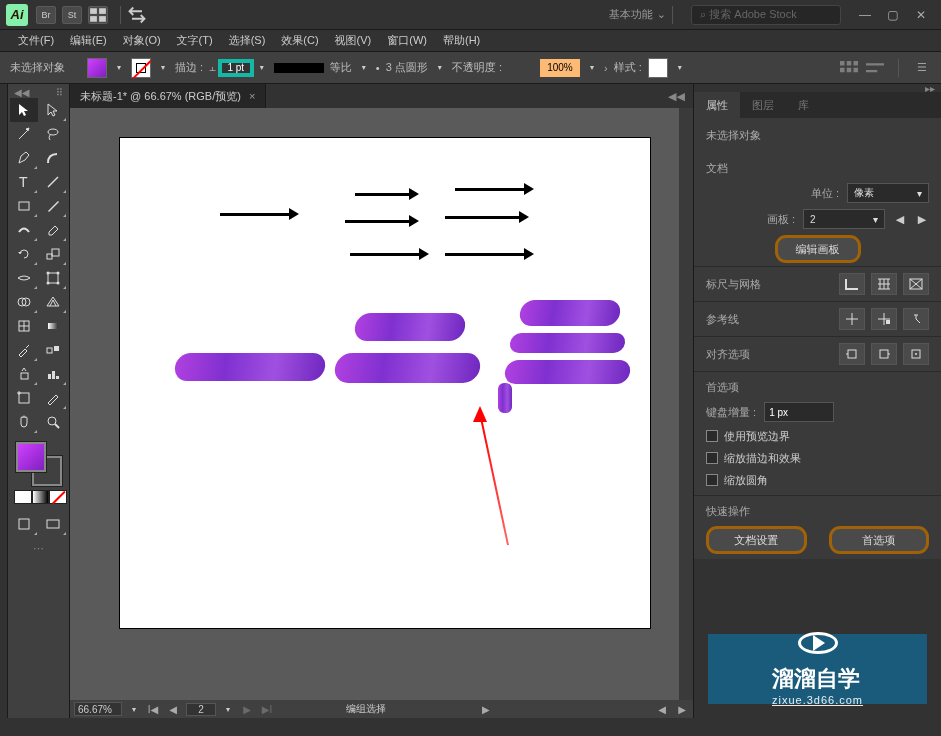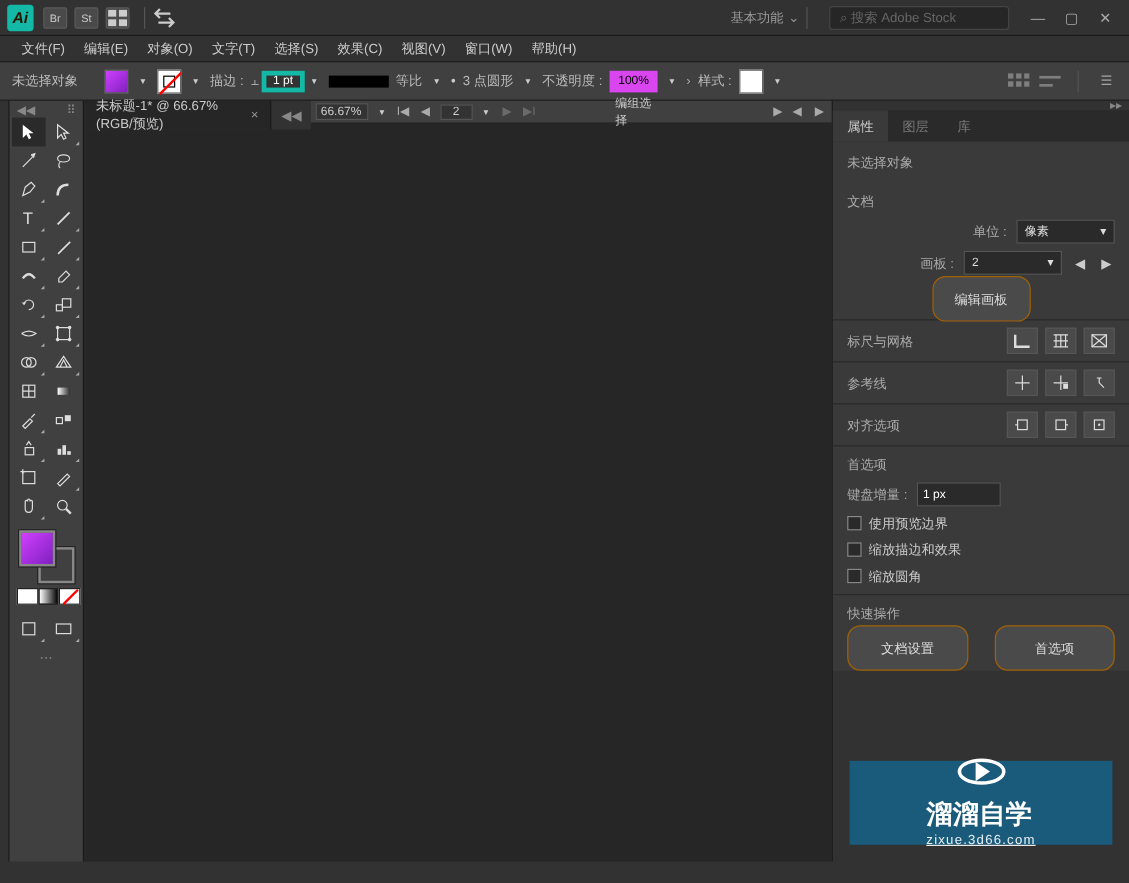--- a/index.html
+++ b/index.html
@@ -1,35 +1,35 @@
 <!DOCTYPE html>
 <html><head>
 <meta charset="utf-8">
 <style>
 * { margin: 0; padding: 0; box-sizing: border-box; font-family: "Microsoft YaHei", Arial, sans-serif; }
 body { background: #323232; color: #ccc; font-size: 11px; width: 941px; height: 736px; overflow: hidden; position: relative; }
 .titlebar { height: 30px; background: #323232; display: flex; align-items: center; padding: 0 6px; border-bottom: 1px solid #1a1a1a; }
-.ai-logo { width: 22px; height: 22px; background: #14b8a6; color: #2a1500; font-weight: bold; font-size: 13px; display: flex; align-items: center; justify-content: center; border-radius: 3px; margin-right: 8px; font-style: italic; }
+.ai-logo { width: 22px; height: 22px; background: #86efac; color: #2a1500; font-weight: bold; font-size: 13px; display: flex; align-items: center; justify-content: center; border-radius: 3px; margin-right: 8px; font-style: italic; }
 .titlebar-icon { width: 20px; height: 18px; background: #4a4a4a; border: 1px solid #5a5a5a; margin-right: 6px; display: flex; align-items: center; justify-content: center; font-size: 9px; color: #ccc; border-radius: 2px; }
 .titlebar-sep { width: 1px; height: 18px; background: #555; margin: 0 6px; }
 .titlebar-dd { display: flex; align-items: center; margin-left: auto; color: #999; }
 .titlebar-dd .dd-label { margin-right: 4px; }
 .search-stock { display: flex; align-items: center; background: #262626; border: 1px solid #444; border-radius: 3px; padding: 2px 8px; margin-left: 12px; color: #666; width: 150px; height: 20px; }
 .win-controls { display: flex; margin-left: 10px; }
 .win-btn { width: 28px; height: 22px; display: flex; align-items: center; justify-content: center; color: #aaa; font-size: 12px; }
 .menubar { height: 22px; background: #323232; display: flex; align-items: center; padding: 0 10px; border-bottom: 1px solid #1a1a1a; }
 .menu-item { padding: 0 8px; cursor: default; }
 .optbar { height: 32px; background: #404040; display: flex; align-items: center; padding: 0 10px; border-bottom: 1px solid #1a1a1a; gap: 6px; }
 .opt-label { color: #bbb; }
 .swatch { width: 20px; height: 20px; border: 1px solid #666; }
 .mini-dd { width: 12px; display: flex; align-items: center; justify-content: center; color: #ccc; font-size: 8px; }
 .stroke-width { display: flex; align-items: center; gap: 2px; }
 .num-input { width: 36px; height: 18px; background: #333; border: 4px solid #14b8a6; color: #fff; text-align: center; font-size: 10px; }
 .stroke-sample { width: 50px; height: 10px; background: #000; }
-.opacity-box { width: 40px; height: 18px; background: #d946ef; color: #000; text-align: center; display: flex; align-items: center; justify-content: center; font-size: 10px; }
+.opacity-box { width: 40px; height: 18px; background: #fdba74; color: #000; text-align: center; display: flex; align-items: center; justify-content: center; font-size: 10px; margin-left: 32px; }
 .style-swatch { width: 20px; height: 20px; background: #fff; border: 1px solid #666; }
 .opt-right { margin-left: auto; display: flex; gap: 8px; align-items: center; }
 .opt-icon { width: 18px; height: 14px; opacity: 0.7; display: flex; align-items: center; justify-content: center; }
 .workspace { display: flex; height: calc(100% - 84px - 18px); }
 .toolpanel { width: 8px; background: #323232; border-right: 1px solid #1a1a1a; }
 .toolbar { width: 62px; background: #404040; border-right: 1px solid #1a1a1a; display: flex; flex-direction: column; padding: 2px; }
 .tool-handle { height: 12px; display: flex; align-items: center; justify-content: space-between; padding: 0 4px; color: #888; font-size: 10px; }
 .tool-grid { display: grid; grid-template-columns: 1fr 1fr; gap: 0; }
 .tool { width: 28px; height: 24px; display: flex; align-items: center; justify-content: center; color: #ddd; position: relative; }
 .tool.active { background: #2a2a2a; }
@@ -37,21 +37,21 @@
 .tool .corner { position: absolute; bottom: 1px; right: 1px; width: 0; height: 0; border-left: 3px solid transparent; border-bottom: 3px solid #aaa; }
 .fillstroke { margin-top: 6px; position: relative; height: 44px; }
 .fill-sw { position: absolute; left: 6px; top: 2px; width: 30px; height: 30px; background: linear-gradient(135deg, #d040ff, #8020c0); border: 2px solid #888; box-shadow: 0 0 0 1px #222; }
 .stroke-sw { position: absolute; left: 22px; top: 16px; width: 30px; height: 30px; background: #404040; border: 2px solid #888; box-shadow: inset 0 0 0 6px #404040, 0 0 0 1px #222; }
 .mini-swatches { display: flex; margin-top: 6px; gap: 0; }
 .mini-sw { width: 18px; height: 14px; border: 1px solid #222; }
 .mini-sw.solid { background: #fff; }
 .mini-sw.grad { background: linear-gradient(90deg, #fff, #000); }
 .mini-sw.none { background: #fff; position: relative; }
 .mini-sw.none::after { content: ''; position: absolute; top: -2px; left: 50%; width: 2px; height: 140%; background: red; transform: rotate(45deg); }
-.docarea { flex: 1; background: #262626; display: flex; flex-direction: row; position: relative; }
+.docarea { flex: 1; background: #262626; display: flex; flex-direction: column; position: relative; }
 .doc-tabs { height: 24px; background: #323232; display: flex; align-items: center; }
 .doc-tab { padding: 0 10px; height: 100%; display: flex; align-items: center; background: #262626; border-right: 1px solid #1a1a1a; gap: 8px; }
 .doc-tab .tab-x { color: #999; }
 .canvas-container { flex: 1; position: relative; overflow: hidden; background: #5a5a5a; }
 .artboard { position: absolute; left: 50px; top: 30px; width: 530px; height: 490px; background: #fff; box-shadow: 0 0 0 1px #000; }
 .black-stroke { position: absolute; height: 3px; background: #000; }
 .black-stroke::after { content: ''; position: absolute; right: -4px; top: -5px; width: 0; height: 0; border-left: 10px solid #000; border-top: 6px solid transparent; border-bottom: 6px solid transparent; }
 .purple-stroke { position: absolute; background: linear-gradient(90deg, #b040e0, #8030d0, #a050e0, #7028c0); border-radius: 50% / 100%; transform: skewX(-8deg); }
 .red-arrow-line { position: absolute; width: 2px; background: linear-gradient(#f00, #f66); left: 360px; top: 280px; height: 130px; transform: rotate(-12deg); transform-origin: top; }
 .red-arrow-head { position: absolute; left: 353px; top: 268px; width: 0; height: 0; border-left: 7px solid transparent; border-right: 7px solid transparent; border-bottom: 16px solid #f00; }
@@ -65,21 +65,21 @@
 .panel-tabs { display: flex; height: 26px; background: #2a2a2a; }
 .panel-tab { padding: 0 12px; display: flex; align-items: center; color: #ccc; }
 .panel-tab.active { background: #3a3a3a; }
 .panel-tab.inactive { color: #777; }
 .panel-body { padding: 6px 12px; background: #3a3a3a; flex-shrink: 0; }
 .panel-row { display: flex; align-items: center; height: 26px; gap: 8px; }
 .panel-row .row-label { color: #aaa; width: auto; }
 .panel-row .row-label-right { margin-left: auto; color: #aaa; text-align: right; }
 .panel-select { flex: 1; max-width: 82px; height: 20px; background: #2a2a2a; border: 1px solid #555; color: #ddd; display: flex; align-items: center; justify-content: space-between; padding: 0 6px; font-size: 10px; }
 .panel-input { width: 70px; height: 20px; background: #2a2a2a; border: 1px solid #555; color: #fff; padding: 0 4px; font-size: 10px; }
-.panel-btn { height: 38px; padding: 0 18px; background: #4a4a4a; border: 1px solid #a16207; border-radius: 11px; color: #ddd; display: flex; align-items: center; justify-content: center; font-size: 11px; }
+.panel-btn { height: 28px; padding: 0 18px; background: #4a4a4a; border: 3px solid #a16207; border-radius: 11px; color: #ddd; display: flex; align-items: center; justify-content: center; font-size: 11px; }
 .arrow-btn { width: 14px; color: #ccc; display: flex; justify-content: center; }
 .panel-section-title { color: #aaa; padding: 4px 0; }
 .icon-row { display: flex; gap: 6px; margin-left: auto; }
 .icon-box { width: 26px; height: 22px; background: #4a4a4a; border: 1px solid #555; display: flex; align-items: center; justify-content: center; }
 .checkbox-row { display: flex; align-items: center; gap: 6px; height: 22px; color: #ccc; }
 .checkbox { width: 12px; height: 12px; border: 1px solid #888; background: #2a2a2a; }
 .divider { height: 1px; background: #2a2a2a; margin: 4px -12px; }
 .watermark { margin-top: auto; padding: 14px; }
 .watermark-box { background: #1a5a7a; height: 70px; display: flex; align-items: center; justify-content: center; gap: 10px; color: #fff; flex-direction: column; }
 .wm-logo { width: 40px; height: 40px; border: 3px solid #fff; border-radius: 50%; display: flex; align-items: center; justify-content: center; }

